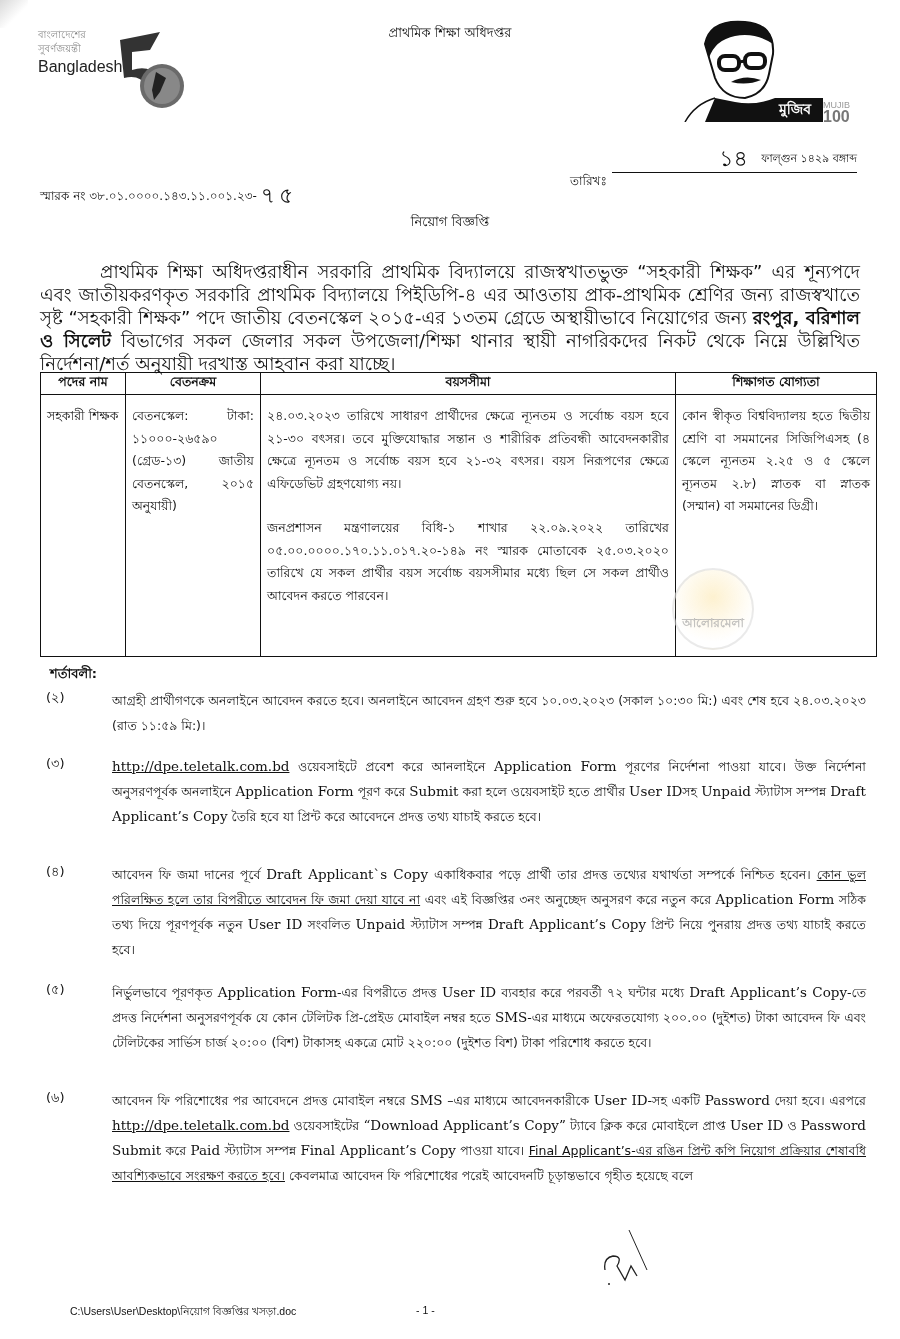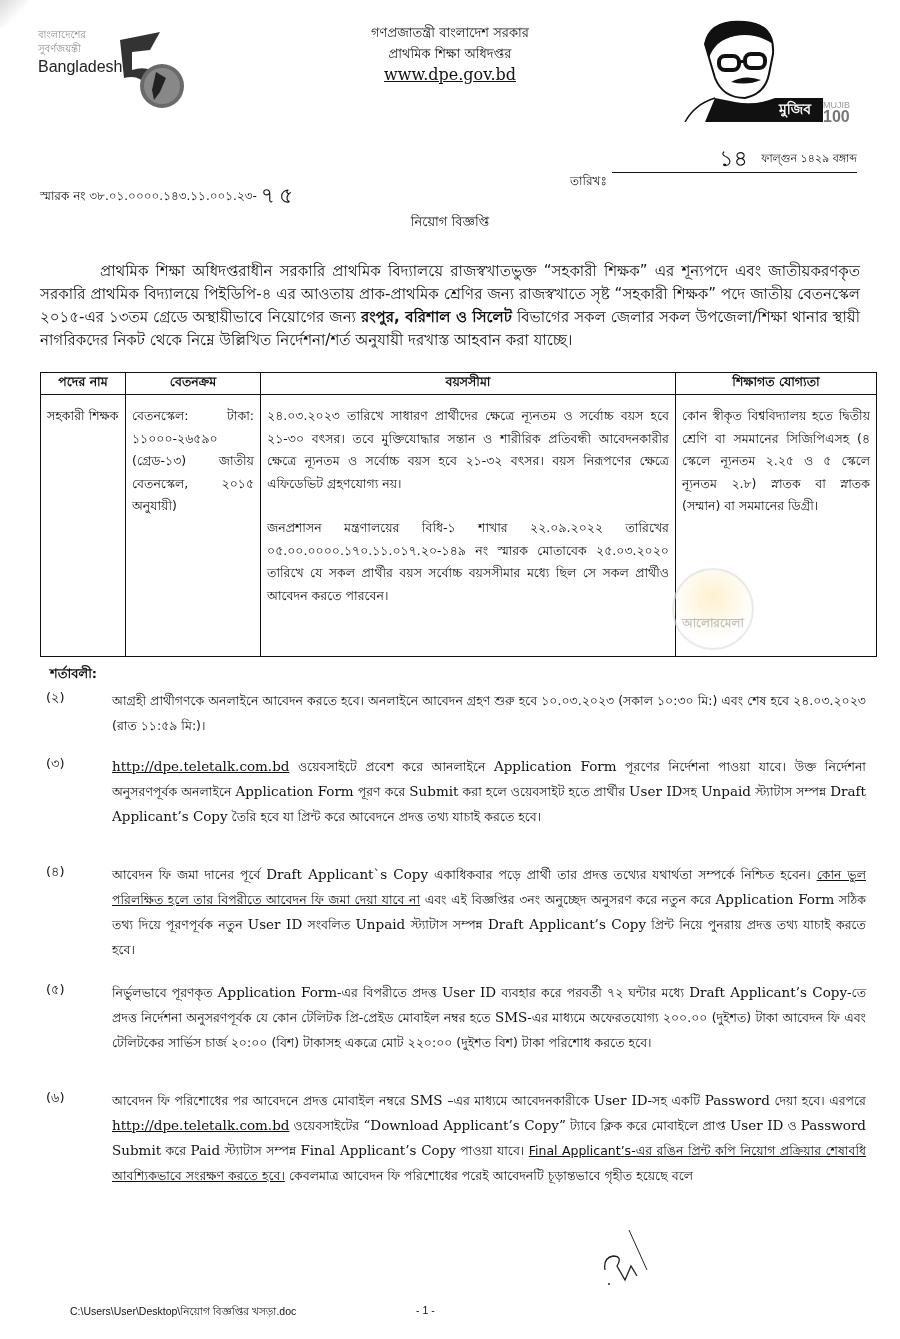--- a/index.html
+++ b/index.html
@@ -25,21 +25,21 @@
   .memo { position: absolute; left: 40px; top: 178px; font-size: 12px; }
   .memo .hand { font-family: "DejaVu Serif", serif; font-size: 22px; letter-spacing: 4px; vertical-align: middle; text-align: center; }
   .date-label { position: absolute; left: 570px; top: 172px; font-size: 12px; }
   .date-block { position: absolute; left: 612px; top: 146px; width: 245px; }
   .date-block .row { font-size: 11px; text-align: right; height: 26px; line-height: 26px; }
   .date-block .row .hand { font-family: "DejaVu Serif", serif; font-size: 22px; margin-right: 10px; vertical-align: middle; }
   .date-block .rule { border-top: 1.5px solid #111; }
 
   .title { position: absolute; left: 0; width: 900px; top: 212px; text-align: center; font-size: 13px; }
 
-  .intro { position: absolute; left: 40px; top: 260px; width: 820px; font-size: 15px; line-height: 23px; text-align: justify; text-indent: 60px; }
+  .intro { position: absolute; left: 40px; top: 260px; width: 820px; font-size: 18px; line-height: 23px; text-align: justify; text-indent: 60px; }
   .intro b { font-weight: bold; }
 
   
   table.posts { position: absolute; left: 40px; top: 372px; width: 837px; border-collapse: collapse; font-size: 12.5px; }
   table.posts th, table.posts td { border: 1.5px solid #111; vertical-align: top; }
   table.posts th { font-weight: bold; font-size: 12.5px; height: 22px; text-align: center; }
   table.posts td { padding: 10px 6px; line-height: 22.5px; text-align: justify; }
   table.posts td.c1 { width: 85px; }
   table.posts td.c2 { width: 135px; }
   table.posts td.c3 { width: 415px; height: 262px; }
@@ -75,23 +75,21 @@
   <div class="bd-word">Bangladesh</div>
   <svg class="fifty" viewBox="0 0 76 84">
     <path d="M10 10 L50 2 L40 20 L22 22 L22 40 Q40 34 48 48 L36 56 Q30 44 14 48 Z" fill="#333"></path>
     <circle cx="52" cy="56" r="22" fill="#6a6a6a"></circle>
     <circle cx="52" cy="56" r="18" fill="#888"></circle>
     <path d="M46 42 L56 48 L50 62 L44 70 L42 60 Z" fill="#222"></path>
   </svg>
 </div>
 
 <div class="header-center">
-  <div class="hl">গণপ্রজাতন্ত্রী বাংলাদেশ সরকার</div>
   <div class="hl">প্রাথমিক শিক্ষা অধিদপ্তর</div>
-  <div class="web">www.dpe.gov.bd</div>
 </div>
 
 <div class="logo-right">
   <svg width="210" height="108" viewBox="0 0 210 108">
     <path d="M30 30 Q35 5 70 8 Q100 10 98 40 L94 60 Q90 80 70 84 Q48 84 40 64 Z" fill="none" stroke="#111" stroke-width="2"></path>
     <path d="M30 30 Q35 5 70 8 Q96 10 98 30 Q80 18 60 22 Q40 26 34 44 Z" fill="#111"></path>
     <rect x="44" y="42" width="20" height="14" rx="6" fill="none" stroke="#111" stroke-width="4"></rect>
     <rect x="70" y="40" width="20" height="14" rx="6" fill="none" stroke="#111" stroke-width="4"></rect>
     <line x1="64" y1="48" x2="70" y2="47" stroke="#111" stroke-width="3"></line>
     <path d="M56 68 Q70 60 86 66 Q72 72 56 68 Z" fill="#111"></path>

